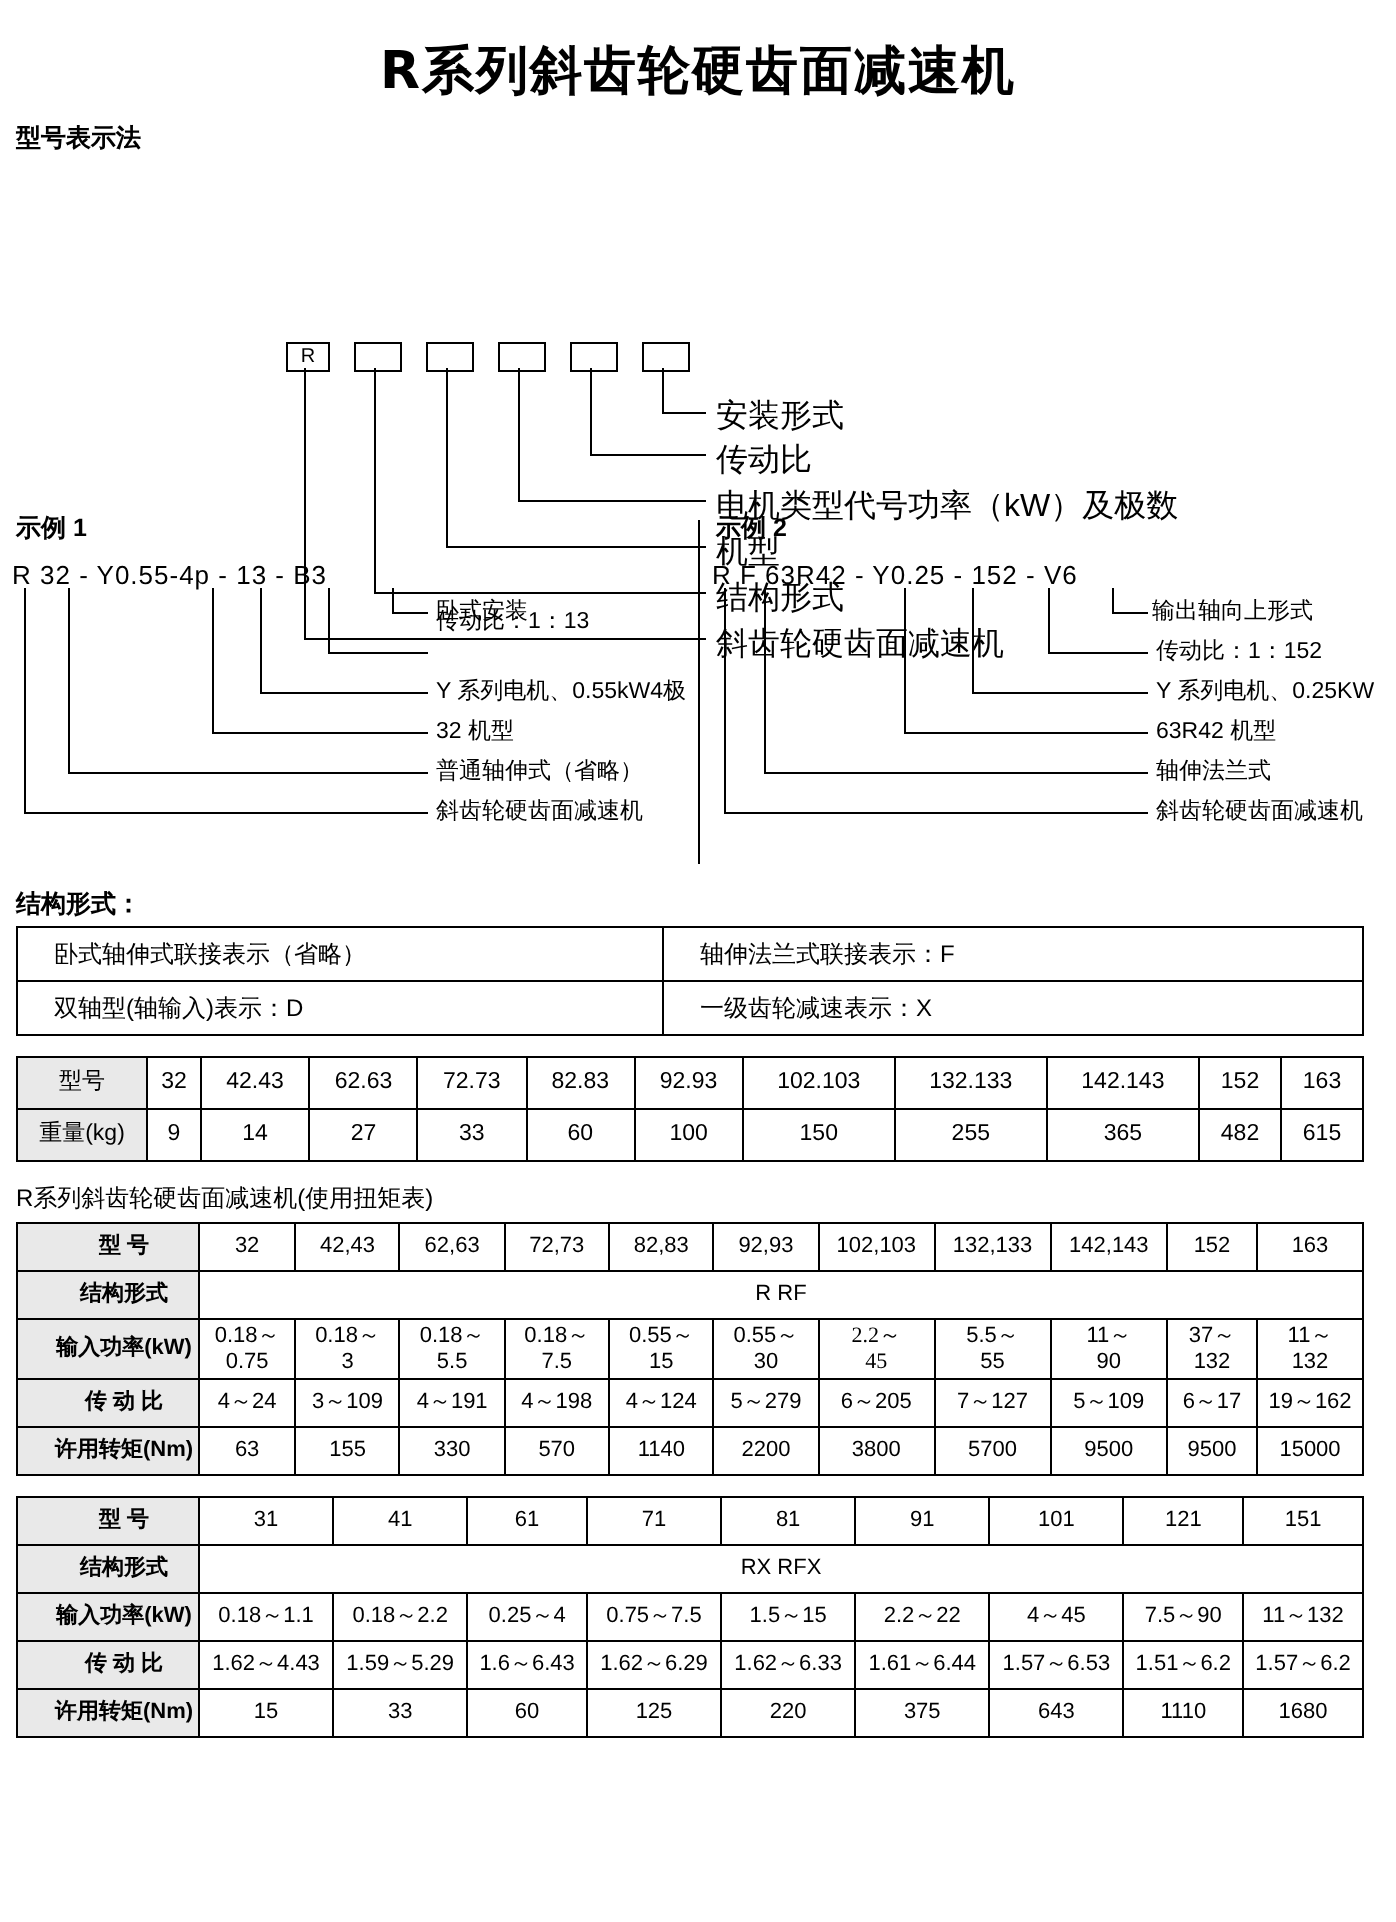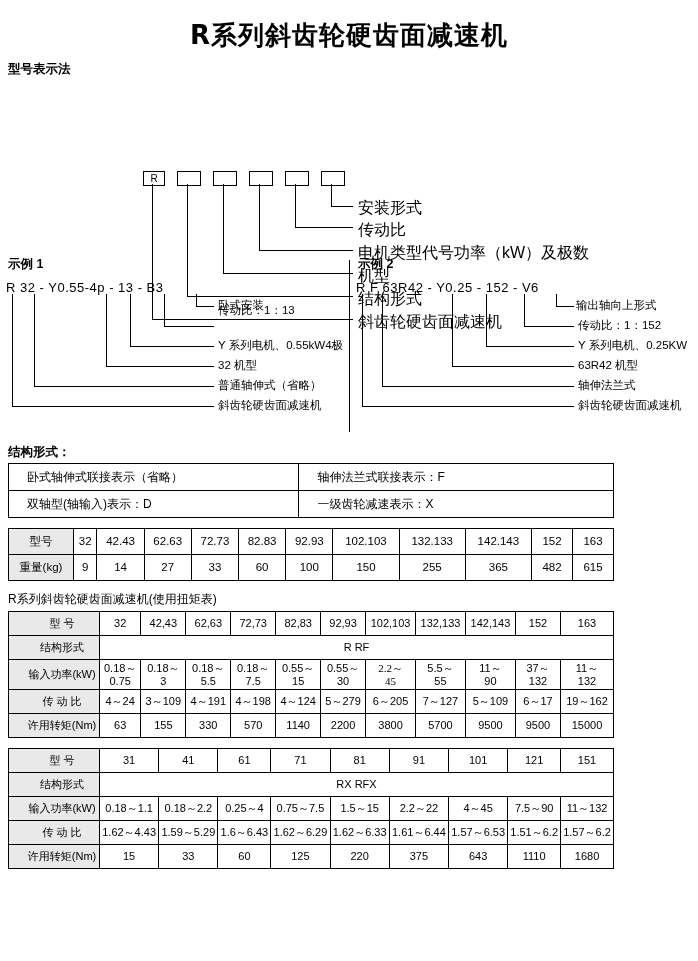--- a/index.html
+++ b/index.html
@@ -49,38 +49,38 @@
 
   
   .examples{position:relative;height:180px;margin-top:6px;}
   .ex-title{position:absolute;font-size:12.5px;font-weight:bold;}
   .ex-code{position:absolute;font-size:13px;letter-spacing:0.5px;white-space:nowrap;}
   .ex-label{position:absolute;font-size:11.5px;white-space:nowrap;}
 
   
   table{
     border-collapse:collapse;
-    width:606px;
+    width:674px;
     margin:0 8px;
     font-size:11.5px;
     background:#fff;
   }
   table td,table th{
     border:1px solid #000;
     text-align:center;
     padding:2px 1px;
     font-weight:normal;
     line-height:1.25;
   }
   .struct-table td{height:22px;font-size:12px;}
   .struct-table td.left{text-align:left;padding-left:18px;}
   .hdr{background:#e9e9e9;font-weight:normal;white-space:nowrap;}
   .weight-table td{height:21px;}
   .torque-table td{height:19px;font-size:11px;}
-  .torque-table td.rowhdr{background:#e9e9e9;font-weight:normal;white-space:nowrap;width:72px;padding-left:17px;}
+  .torque-table td.rowhdr{background:#e9e9e9;font-weight:bold;white-space:nowrap;width:72px;padding-left:17px;}
   .two-line{line-height:1.15;}
   .caption{font-size:12px;margin:10px 0 3px 8px;}
   .spacer{height:10px;}
 </style>
 </head>
 <body>
 
 <div class="page">
 
   <div class="title">R系列斜齿轮硬齿面减速机</div>

